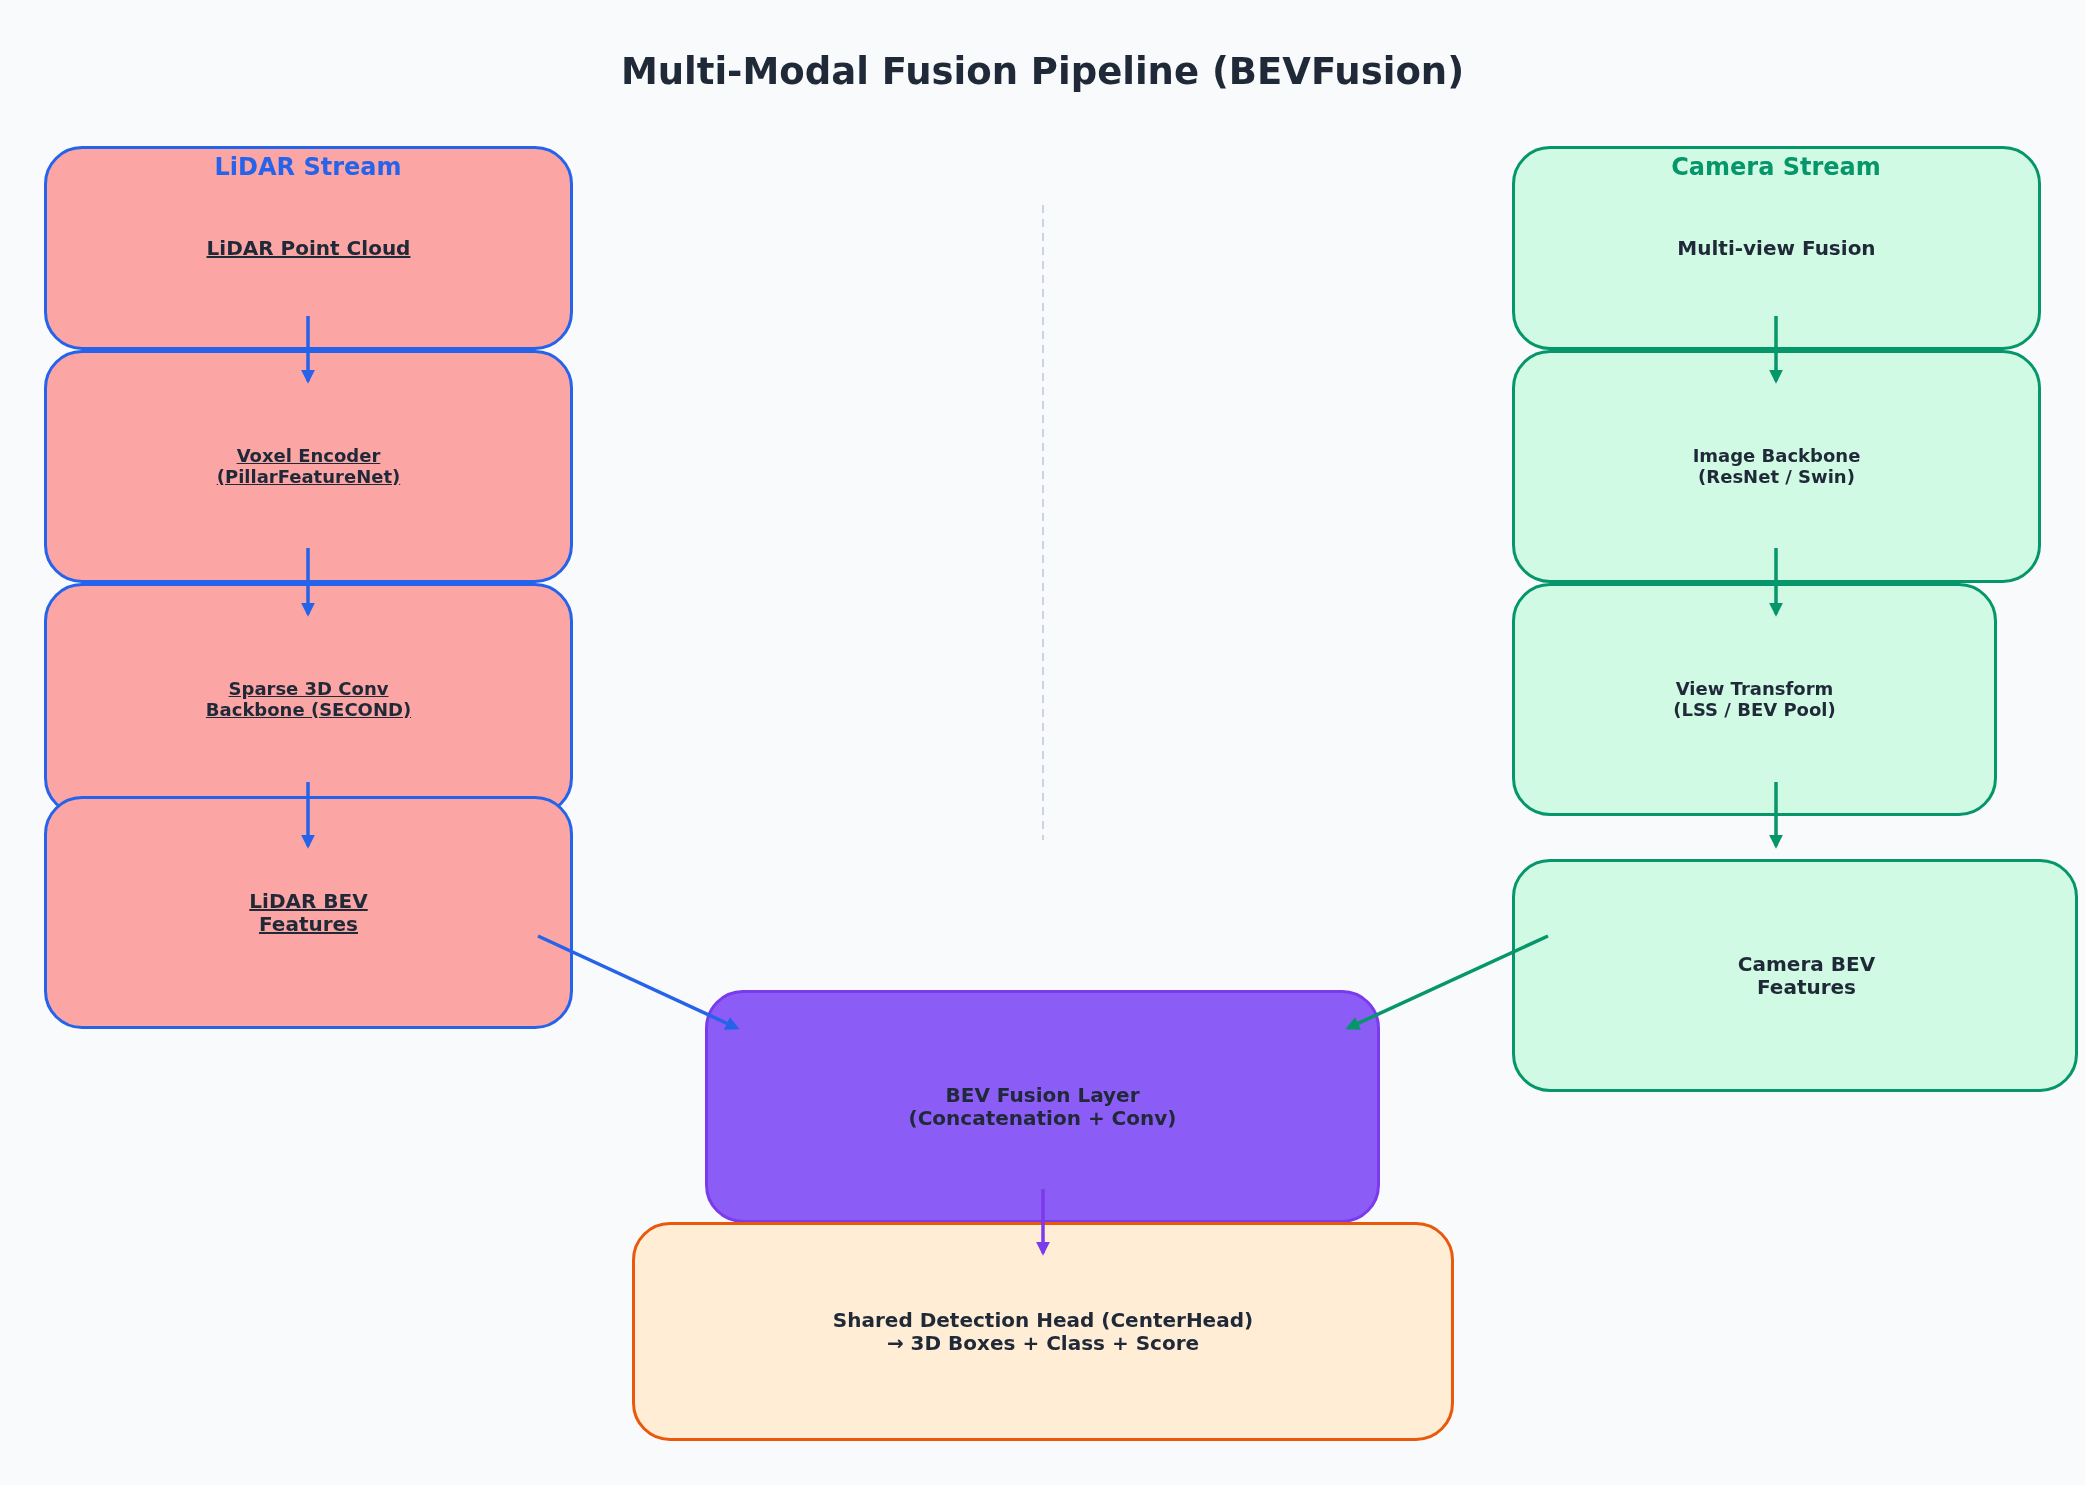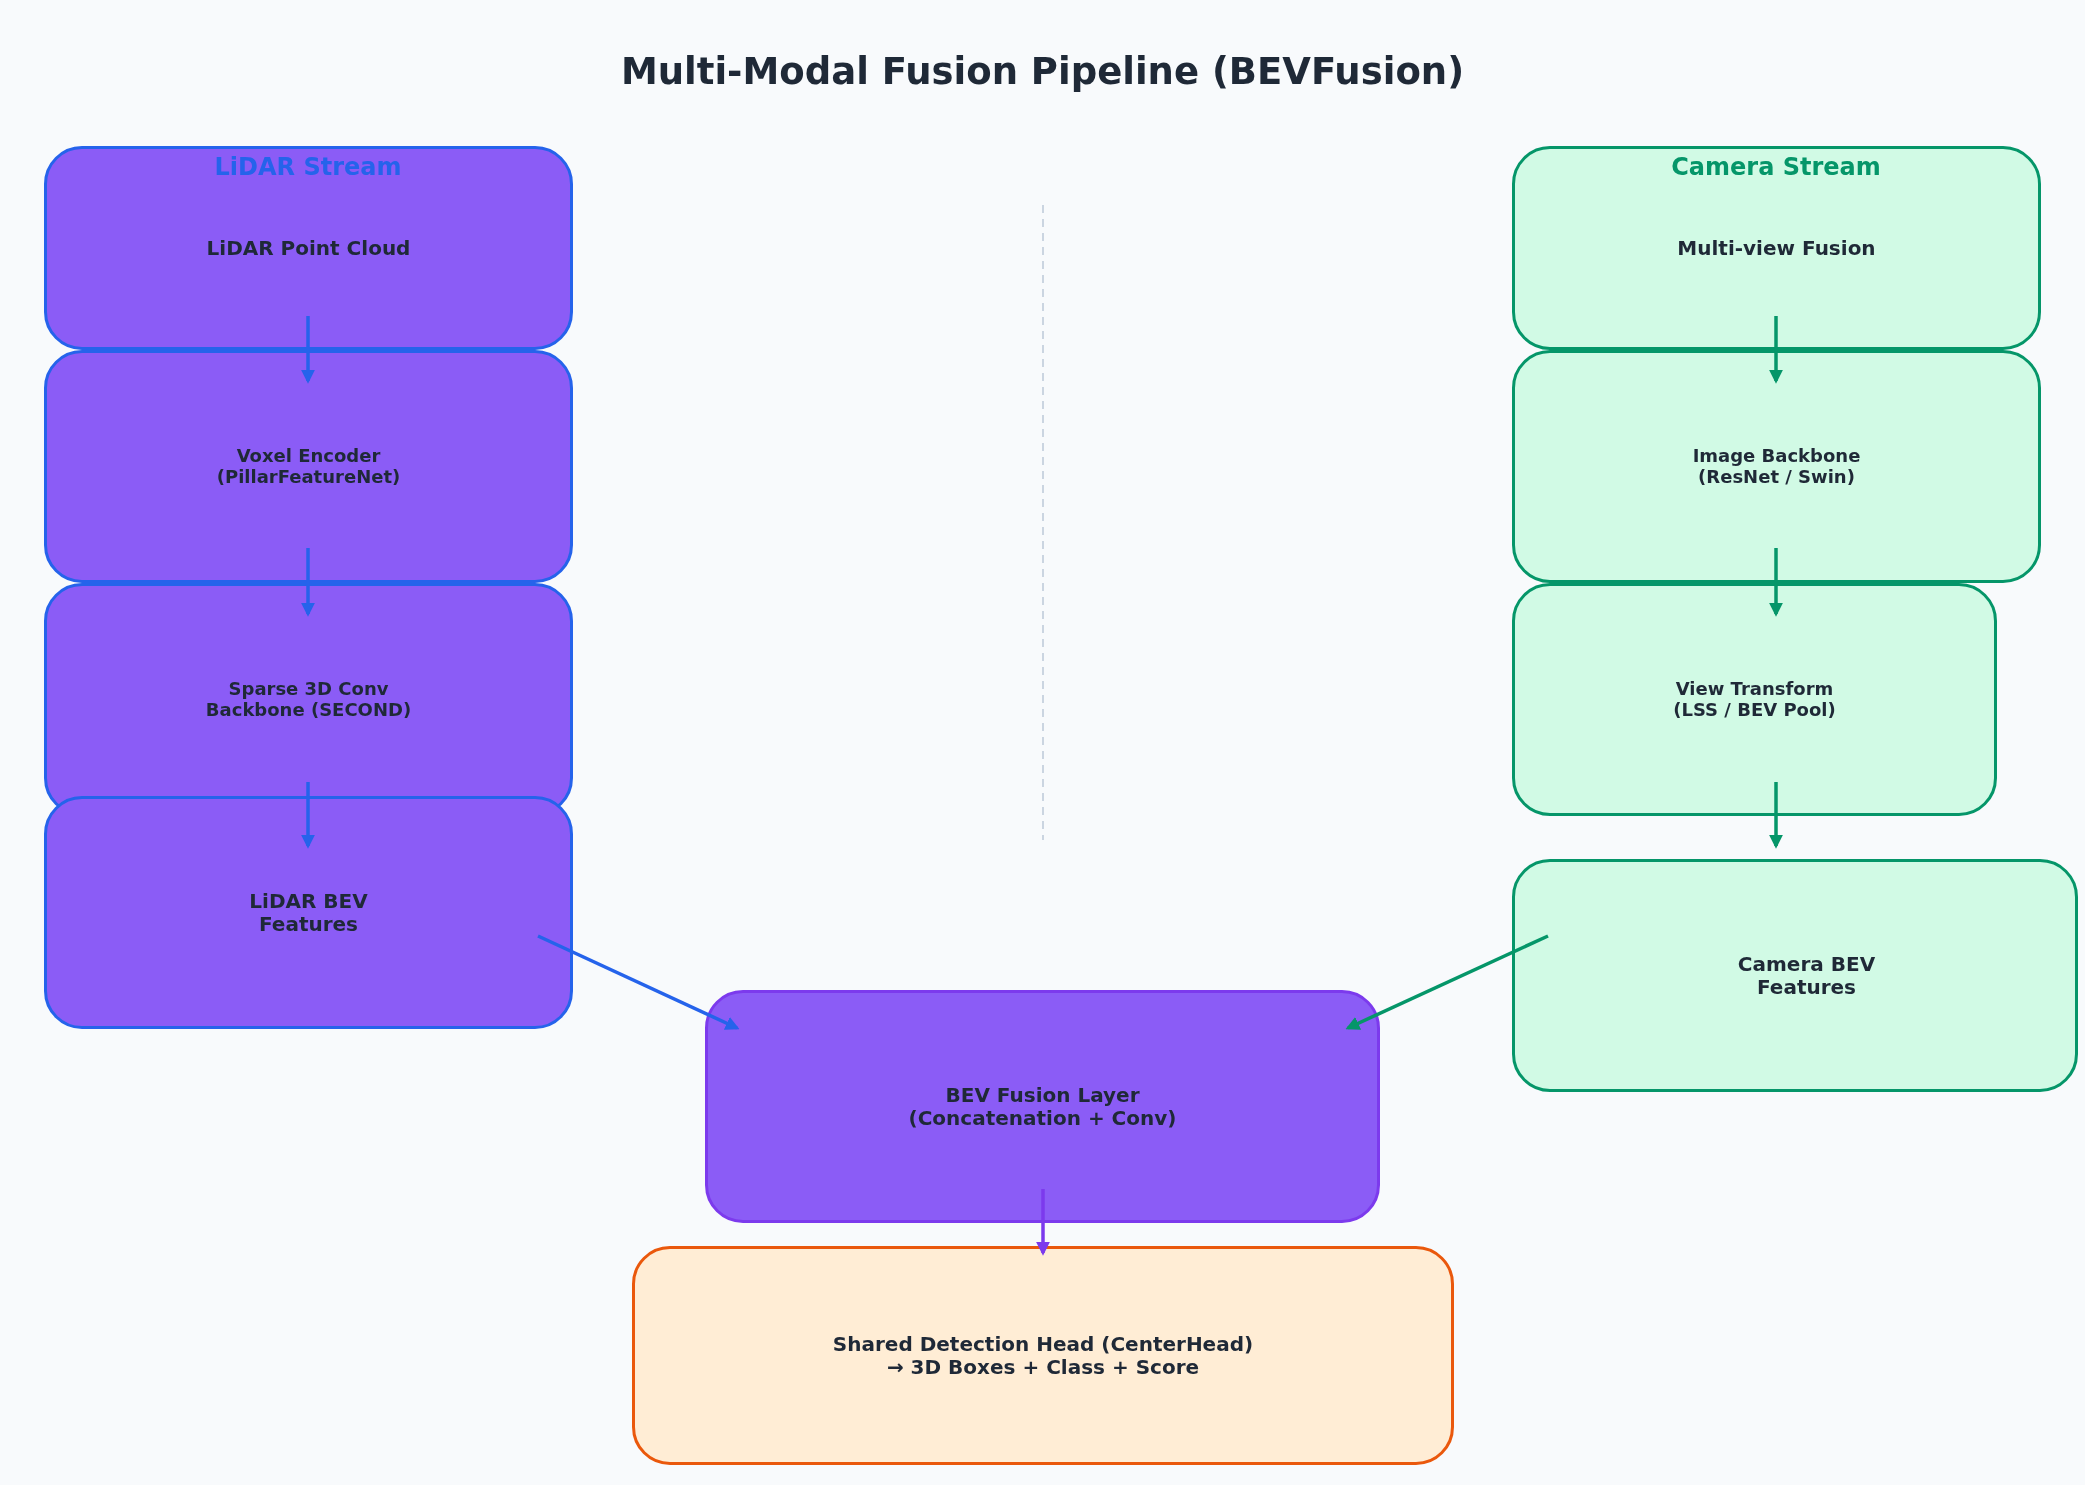--- a/index.html
+++ b/index.html
@@ -3,21 +3,21 @@
 <meta charset="utf-8">
 <style>
   html, body { margin:0; padding:0; }
   body { width:2085px; height:1485px; background:#f8fafc; position:relative; overflow:hidden;
          font-family:"DejaVu Sans", sans-serif; }
   .title { position:absolute; left:0; width:2085px; top:50px; text-align:center;
            font-size:37px; font-weight:bold; color:#1f2937; }
   .box { position:absolute; box-sizing:border-box; border-radius:38px; border-width:3px; border-style:solid;
          display:flex; align-items:center; justify-content:center; text-align:center;
          color:#1f2937; font-weight:bold; white-space:pre-line; line-height:1.15; }
-  .lidar { background:#8b5cf6; border-color:#2563eb; }
+  .lidar { background:#fca5a5; border-color:#2563eb;text-decoration:underline; }
   .camera { background:#d1fae5; border-color:#059669; }
   .fusion { background:#8b5cf6; border-color:#7c3aed; }
   .head { background:#ffedd5; border-color:#ea580c; }
   .stream-label { position:absolute; font-size:24px; font-weight:bold; text-align:center; width:528px; }
   svg { position:absolute; left:0; top:0; }
 </style>
 </head>
 <body>
 
 <div class="title">Multi-Modal Fusion Pipeline (BEVFusion)</div>
@@ -35,21 +35,21 @@
 <div class="box camera" style="left:1512px;top:350px;width:529px;height:233px;font-size:18px;">Image Backbone
 (ResNet / Swin)</div>
 <div class="box camera" style="left:1512px;top:583px;width:485px;height:233px;font-size:18px;">View Transform
 (LSS / BEV Pool)</div>
 <div class="box camera" style="left:1512px;top:859px;width:566px;height:233px;font-size:20px;padding-left:23px;">Camera BEV
 Features</div>
 <div class="stream-label" style="left:1512px;top:153px;color:#059669;">Camera Stream</div>
 
 <div class="box fusion" style="left:705px;top:990px;width:675px;height:233px;font-size:20px;">BEV Fusion Layer
 (Concatenation + Conv)</div>
-<div class="box head" style="left:632px;top:1222px;width:822px;height:219px;font-size:20px;margin-top:24px;">Shared Detection Head (CenterHead)
+<div class="box head" style="left:632px;top:1222px;width:822px;height:219px;font-size:20px;">Shared Detection Head (CenterHead)
 → 3D Boxes + Class + Score</div>
 
 <svg width="2085" height="1485">
   <defs>
     <marker id="mb" viewBox="0 0 10 10" refX="8" refY="5" markerWidth="4" markerHeight="4" orient="auto">
         <path d="M0,0 L10,5 L0,10 z" fill="#2563eb"></path>
       </marker>
     <marker id="mg" viewBox="0 0 10 10" refX="8" refY="5" markerWidth="4" markerHeight="4" orient="auto">
         <path d="M0,0 L10,5 L0,10 z" fill="#059669"></path>
       </marker>

